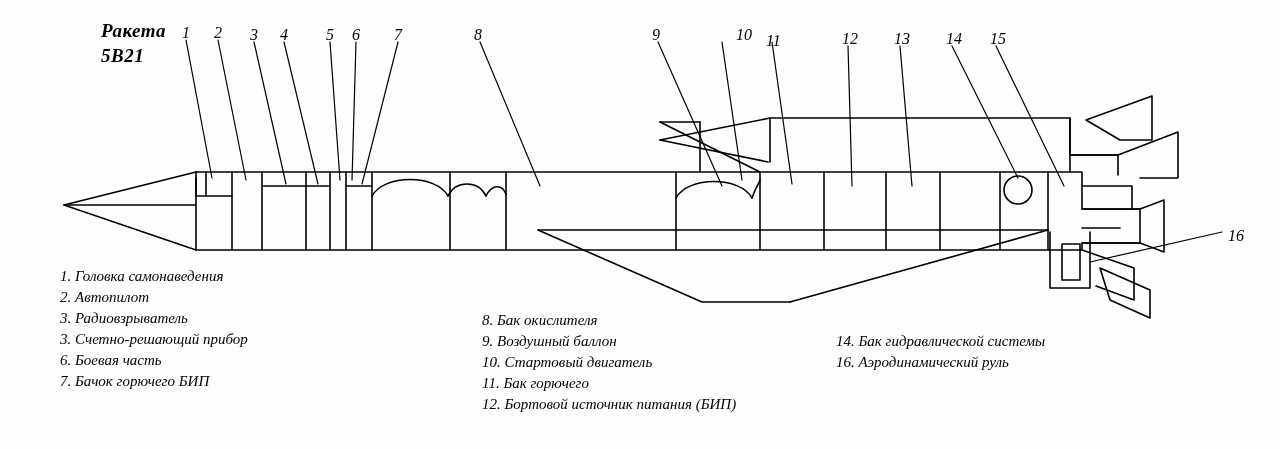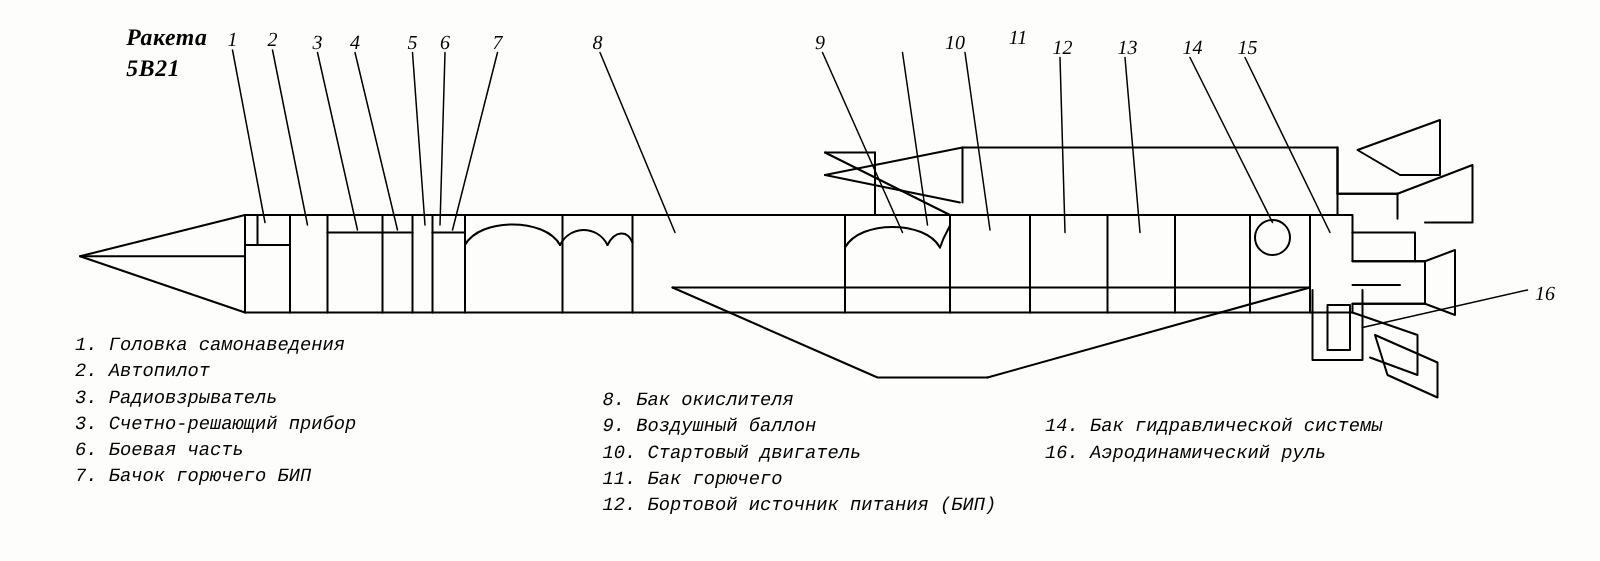--- a/index.html
+++ b/index.html
@@ -38,21 +38,21 @@
   }
   .callout-num {
     position: absolute;
     font-family: "Liberation Serif", serif;
     font-style: italic;
     font-size: 16px;
     font-weight: 500;
   }
   .legend-col {
     position: absolute;
-    font-family: Liberation Mono, monospace;
+    font-family: Liberation Serif, serif;
     font-style: italic;
     font-size: 15px;
     line-height: 21px;
     white-space: nowrap;
   }
   .legend-item {
     display: block;
   }
   #legend-col-1 { left: 60px;  top: 266px; }
   #legend-col-2 { left: 482px; top: 310px; }
@@ -184,22 +184,22 @@
   <div id="callouts">
       <div class="callout-num" style="left: 182px; top: 24px;">1</div>
       <div class="callout-num" style="left: 214px; top: 24px;">2</div>
       <div class="callout-num" style="left: 250px; top: 26px;">3</div>
       <div class="callout-num" style="left: 280px; top: 26px;">4</div>
       <div class="callout-num" style="left: 326px; top: 26px;">5</div>
       <div class="callout-num" style="left: 352px; top: 26px;">6</div>
       <div class="callout-num" style="left: 394px; top: 26px;">7</div>
       <div class="callout-num" style="left: 474px; top: 26px;">8</div>
       <div class="callout-num" style="left: 652px; top: 26px;">9</div>
-      <div class="callout-num" style="left: 756px; top: 26px;">10</div>
-      <div class="callout-num" style="left: 766px; top: 22px; margin-left: 41px;">11</div>
+      <div class="callout-num" style="left: 736px; top: 26px;">10</div>
+      <div class="callout-num" style="left: 766px; top: 32px;">11</div>
       <div class="callout-num" style="left: 842px; top: 30px;">12</div>
       <div class="callout-num" style="left: 894px; top: 30px;">13</div>
       <div class="callout-num" style="left: 946px; top: 30px;">14</div>
       <div class="callout-num" style="left: 990px; top: 30px;">15</div>
       <div class="callout-num" style="left: 1228px; top: 227px;">16</div>
     </div>
 
   <div class="legend-col" id="legend-col-1">
       <span class="legend-item">1. Головка самонаведения</span>
       <span class="legend-item">2. Автопилот</span>

